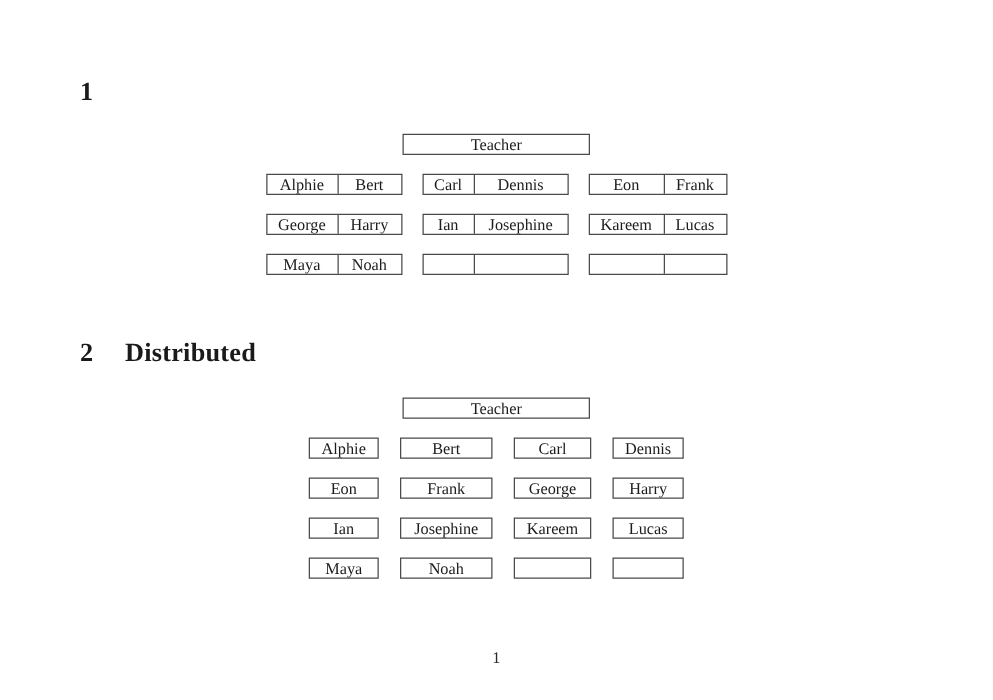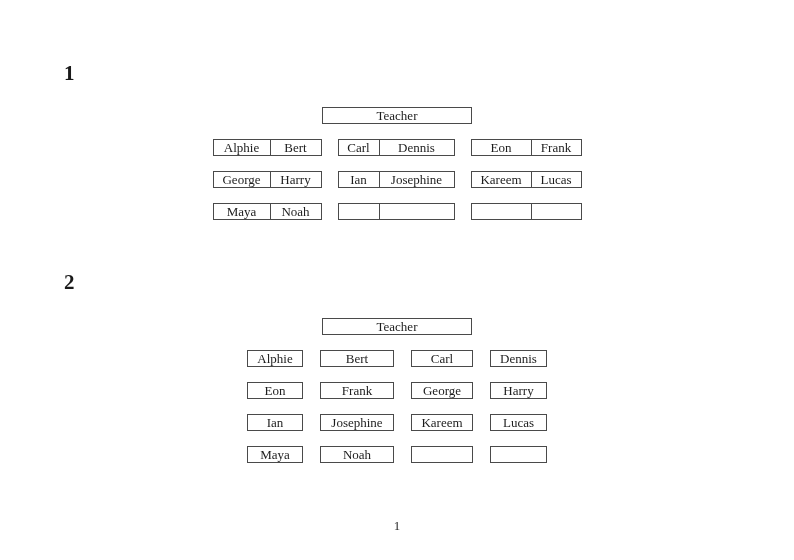--- a/index.html
+++ b/index.html
@@ -128,20 +128,21 @@
       </div>
       <div class="desk">
         <span class="seat boxtext"></span>
         <span class="seat boxtext"></span>
       </div>
     </div>
   </div>
 
   <div class="sec-heading" id="heading-distributed">
     <span class="sec-num">2</span>
+    <span class="sec-title">Distributed</span>
   </div>
 
   <div class="diagram" id="diagram-distributed">
     <div class="teacher-box boxtext">Teacher</div>
 
     <div class="drow">
       <div class="seatbox boxtext">Alphie</div>
       <div class="seatbox boxtext">Bert</div>
       <div class="seatbox boxtext">Carl</div>
       <div class="seatbox boxtext">Dennis</div>

